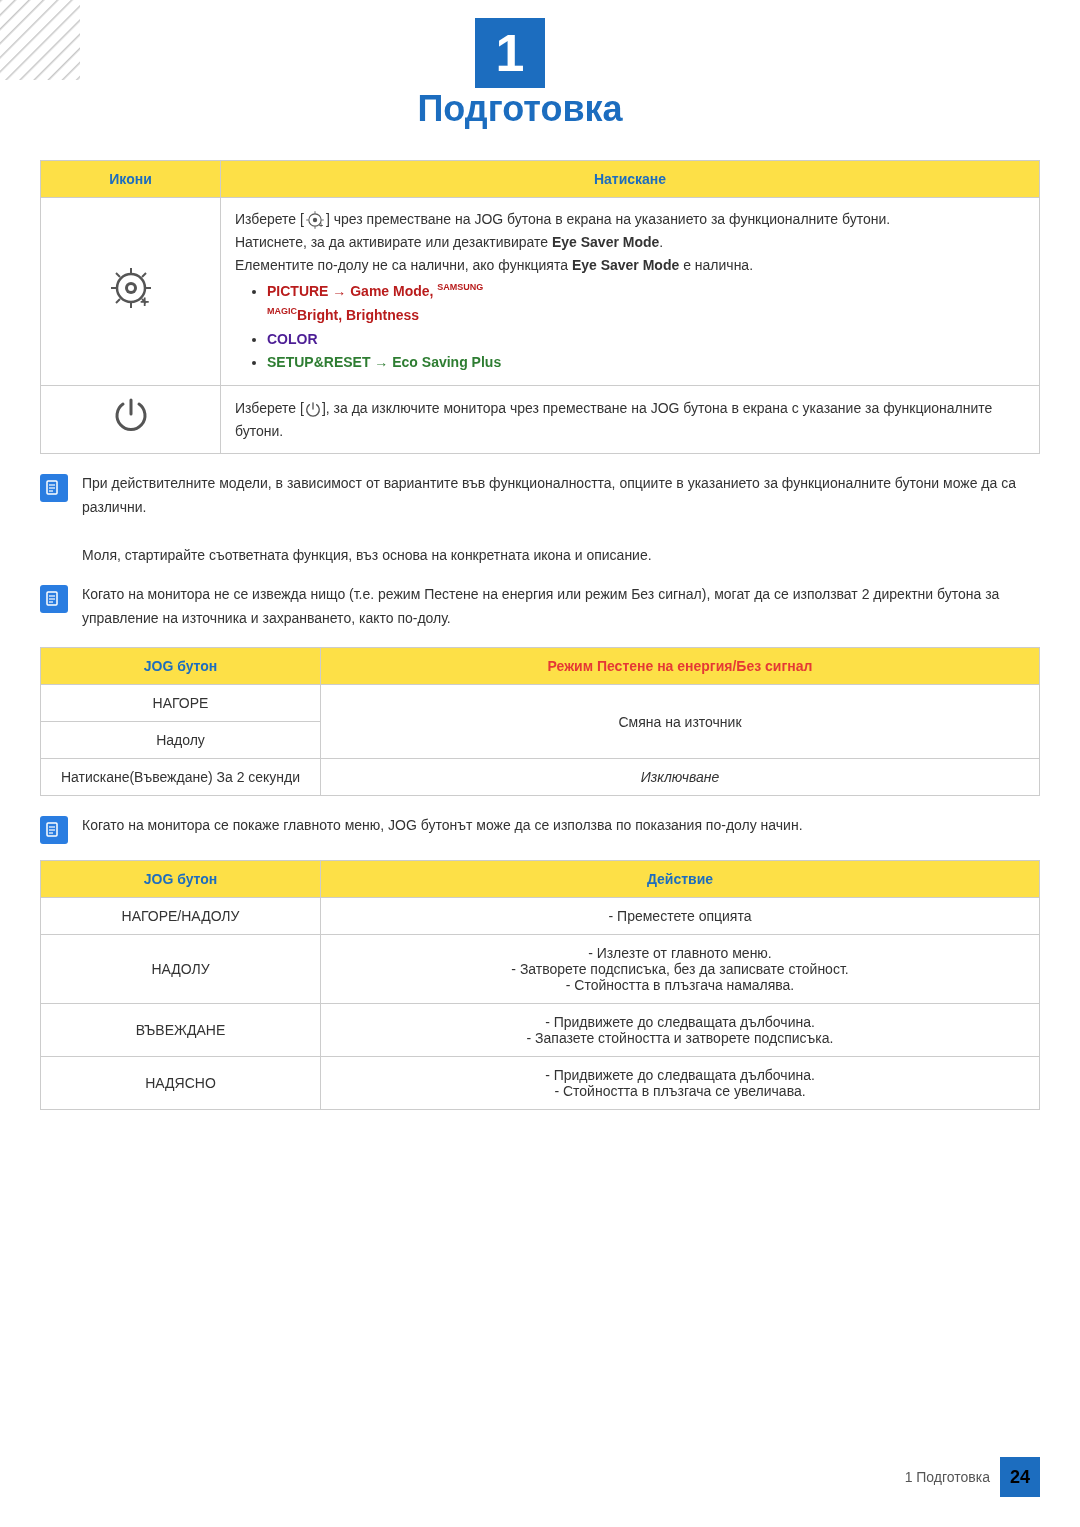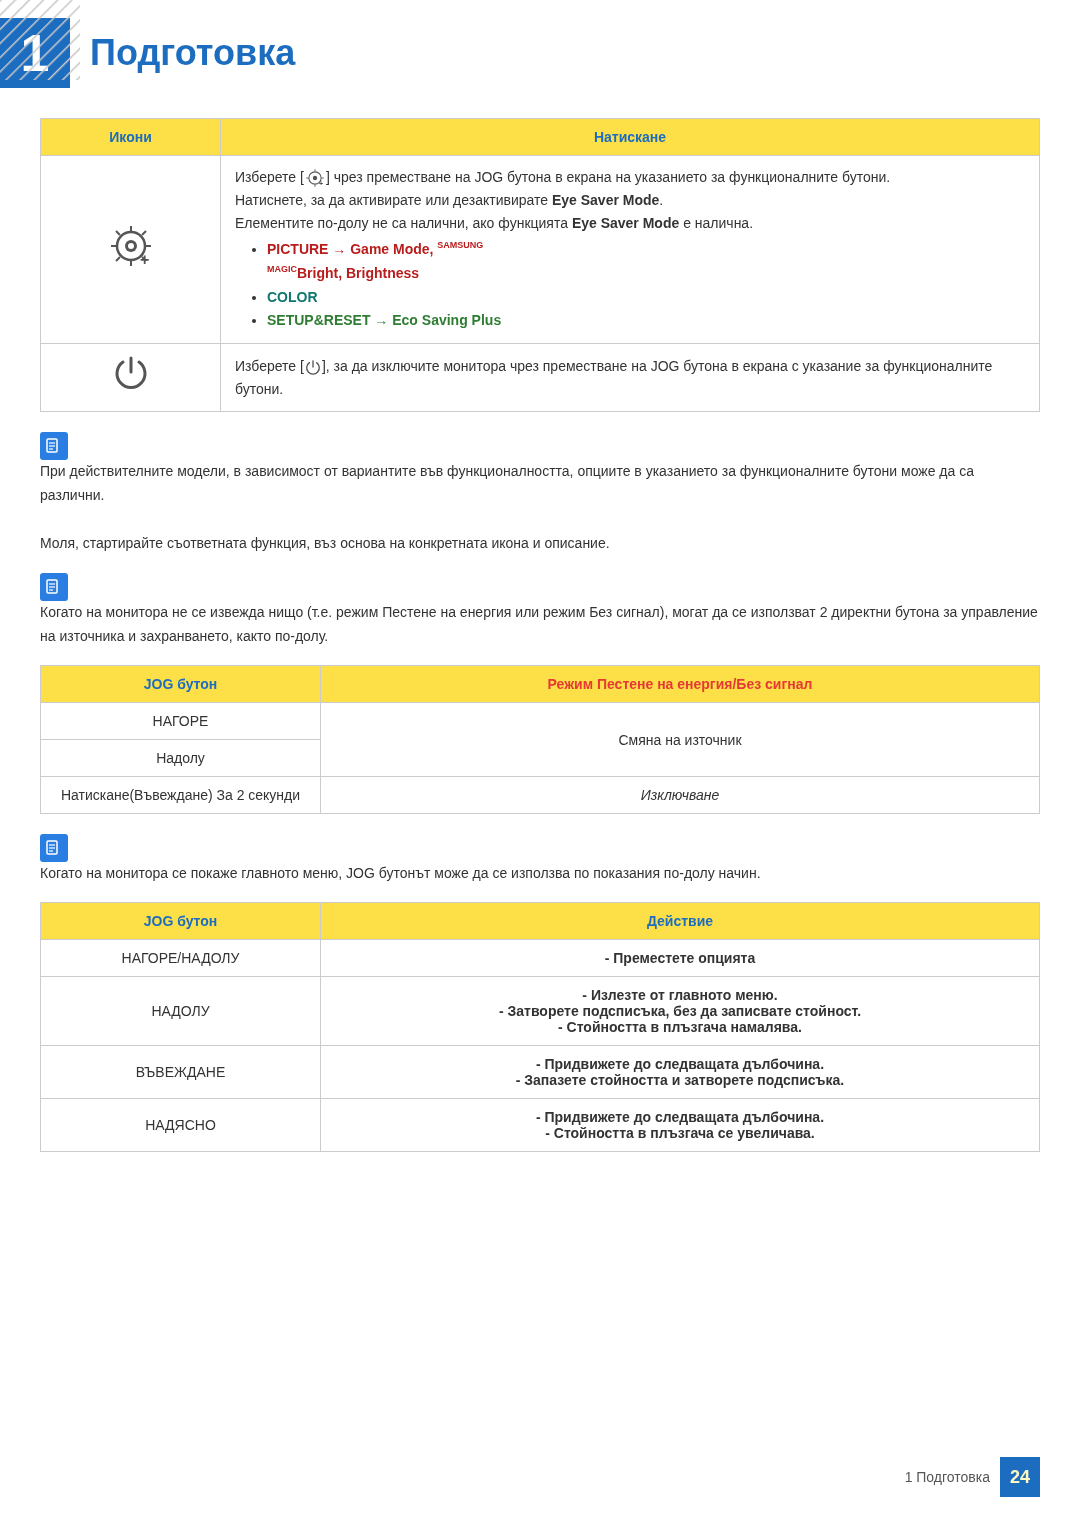--- a/index.html
+++ b/index.html
@@ -12,20 +12,21 @@
       position: relative;
       font-size: 15px;
     }
 
     
     .header {
       display: flex;
       align-items: center;
       padding: 18px 40px 10px 0;
       margin-bottom: 20px;
+      flex-direction: column;
     }
     .header-number-block {
       background: #1c6dbf;
       width: 70px;
       height: 70px;
       display: flex;
       align-items: center;
       justify-content: center;
       margin-right: 20px;
       flex-shrink: 0;
@@ -91,21 +92,20 @@
       text-align: left;
       line-height: 1.6;
     }
 
     
     .note-block {
       display: flex;
       align-items: flex-start;
       margin-bottom: 16px;
       margin-top: 6px;
-      flex-direction: column;
     }
     .note-icon {
       width: 28px;
       height: 28px;
       background: #2a7de1;
       border-radius: 3px;
       flex-shrink: 0;
       margin-right: 14px;
       margin-top: 2px;
       display: flex;
@@ -126,36 +126,36 @@
       margin-left: 16px;
       margin-top: 4px;
     }
     .desc-bullet li {
       list-style: disc;
       margin-left: 16px;
       font-size: 14px;
       line-height: 1.7;
     }
     .green-bold { color: #2e7d32; font-weight: bold; }
-    .color-word { color: #0f766e; font-weight: bold; margin-top: 45px; }
+    .color-word { color: #4c1d95; font-weight: bold; margin-top: 45px; }
     .picture-arrow { color: #b91c1c; font-weight: bold; }
 
     
     .footer {
       position: absolute;
       bottom: 30px;
       right: 40px;
       display: flex;
       align-items: center;
       font-size: 14px;
       color: #555;
     }
     .footer-page {
       background: #1c6dbf;
-      color: #fef9c3;
+      color: #000000;
       width: 40px;
       height: 40px;
       display: flex;
       align-items: center;
       justify-content: center;
       font-size: 18px;
       font-weight: bold;
       margin-left: 10px;
     }
 
@@ -168,21 +168,20 @@
     }
 
     
     .jog-table2 th, .jog-table2 td {
       text-align: center;
     }
 
     
     .action-left {
       text-align: left;
-      font-weight: bold;
     }
   </style>
 </head>
 <body>
 
 <div class="diagonal-bg">
   <svg viewBox="0 0 80 80" xmlns="http://www.w3.org/2000/svg">
     <defs>
       <pattern id="diag" width="10" height="10" patternUnits="userSpaceOnUse" patternTransform="rotate(45)">
         <line x1="0" y1="0" x2="0" y2="10" stroke="#c8c8c8" stroke-width="3"></line>

